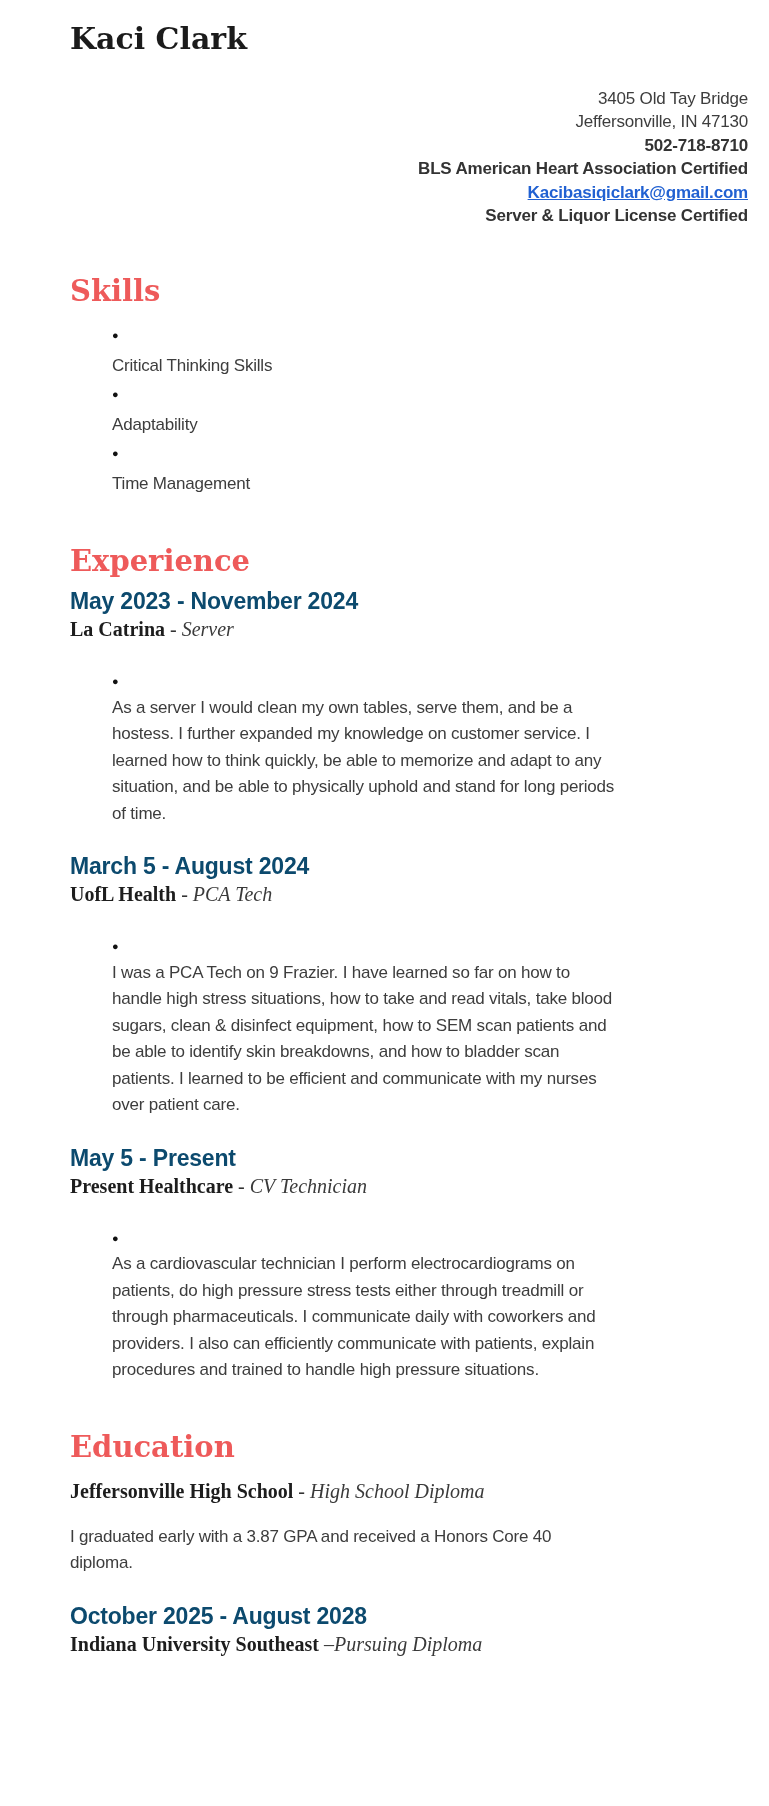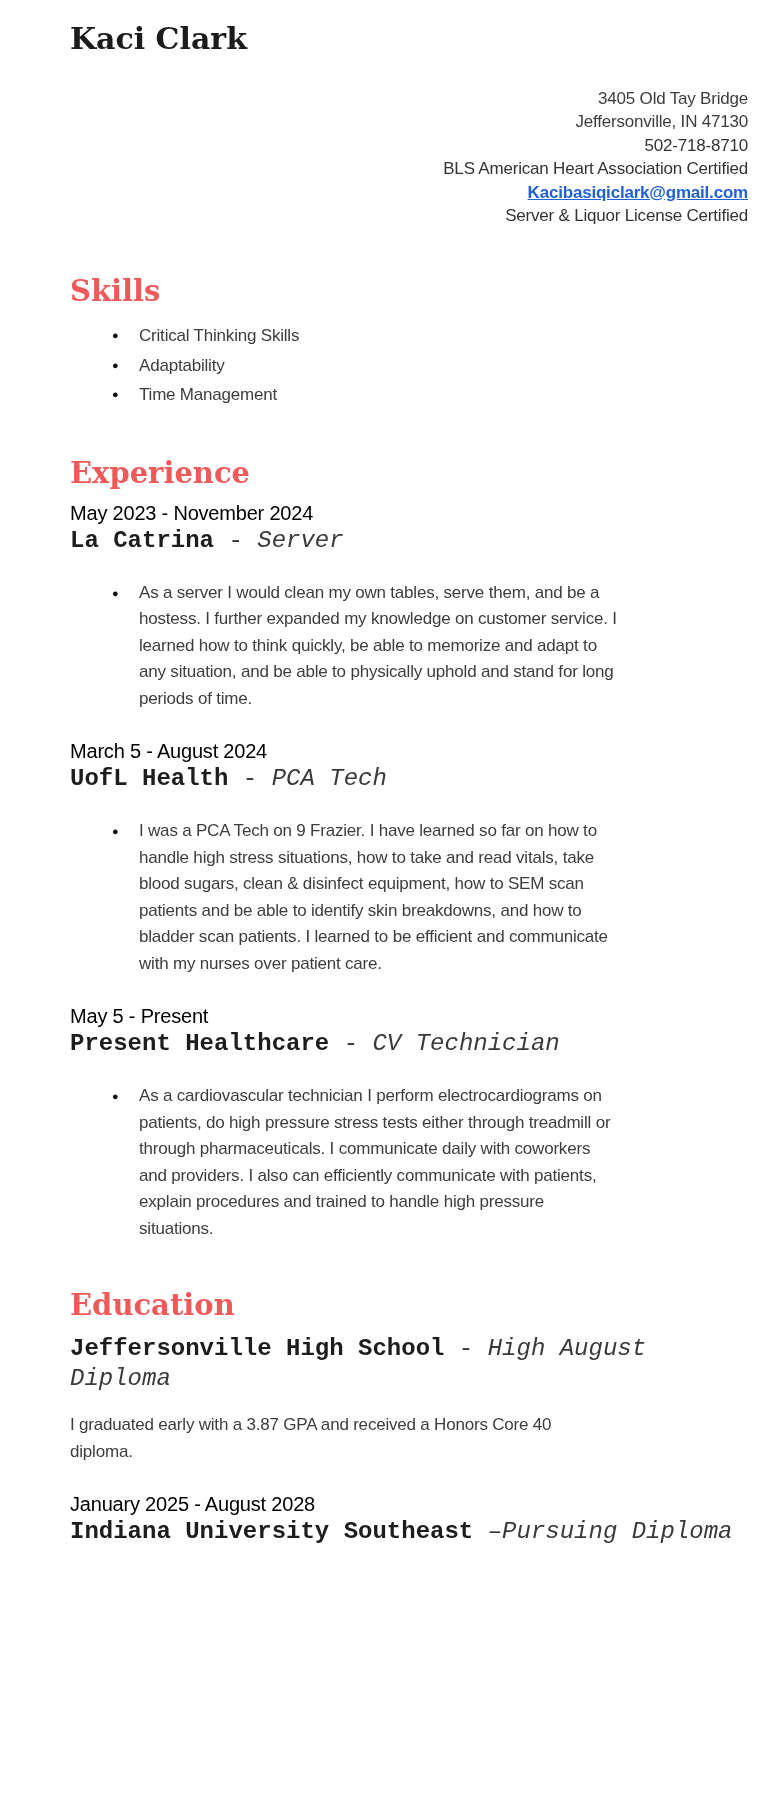--- a/index.html
+++ b/index.html
@@ -21,53 +21,53 @@
     font-weight: bold;
     font-size: 30px;
     line-height: 1.15;
     color: #1b1b1b;
     margin: 8px 0 30px 0;
     letter-spacing: 0;
   }
   
   .contact { margin: 0 0 8px 0; text-align: right; }
   .c-line { font-size: 17px; line-height: 23.5px; color: #3d3d3d; }
-  .b { font-weight: normal; color: #333333; }
+  .b { font-weight: bold; color: #333333; }
   .email {
     color: #2161d2;
     font-weight: bold;
     text-decoration: underline;
     cursor: pointer;
   }
   
   .sec {
     font-family: "DejaVu Serif", "Liberation Serif", serif;
     font-weight: bold;
     font-size: 29px;
     line-height: 1.1;
     color: #ee5a5a;
     margin: 48px 0 12px 0;
     letter-spacing: 0;
   }
   
   ul.blist { list-style: none; margin: 0; padding: 0 0 0 42px; }
-  ul.blist li { display: flex; }
+  ul.blist li { display: flex; flex-direction: column; }
   .dot { flex: none; width: 27px; font-size: 11px; color: #111; }
   .dot::before { content: "●"; }
   ul.skills { margin-top: 14px; }
   ul.skills li { font-size: 17px; line-height: 29.5px; }
   ul.desc { margin-top: 24px; max-width: 548px; }
   ul.desc li { font-size: 17px; line-height: 26.5px; }
   
   .entry { margin-top: 28px; }
   .sec + .entry { margin-top: 6px; }
-  .dates { font-size: 20px; line-height: 23px; color: #000000; }
+  .dates { font-size: 23px; line-height: 23px; color: #0c4a6e; font-weight: bold; }
   .entry-title {
-    font-family: Liberation Mono, monospace;
-    font-size: 24px;
+    font-family: Liberation Serif, serif;
+    font-size: 20px;
     line-height: 30px;
     margin-top: 1px;
     color: #242424;
     letter-spacing: 0;
   }
   .employer { font-weight: bold; color: #1d1d1d; }
   .sep { white-space: pre; color: #333333; }
   .role { font-style: italic; color: #3a3a3a; }
   .note { font-size: 17px; line-height: 26.5px; margin: 18px 0 0 0; max-width: 548px; }
 </style>
@@ -134,22 +134,22 @@
       <li>
           <span class="dot"></span>
           <span>As a cardiovascular technician I perform electrocardiograms on patients, do high pressure stress tests either through treadmill or through pharmaceuticals. I communicate daily with coworkers and providers. I also can efficiently communicate with patients, explain procedures and trained to handle high pressure situations.</span>
         </li>
     </ul>
   </div>
 
   <h2 class="sec">Education</h2>
 
   <div class="entry">
-    <div class="entry-title"><span class="employer">Jeffersonville High School</span><span class="sep"> - </span><span class="role">High August Diploma</span></div>
+    <div class="entry-title"><span class="employer">Jeffersonville High School</span><span class="sep"> - </span><span class="role">High School Diploma</span></div>
     <p class="note">I graduated early with a 3.87 GPA and received a Honors Core 40 diploma.</p>
   </div>
 
   <div class="entry">
-    <div class="dates">January 2025 - August 2028</div>
+    <div class="dates">October 2025 - August 2028</div>
     <div class="entry-title"><span class="employer">Indiana University Southeast</span><span class="sep"> –</span><span class="role">Pursuing Diploma</span></div>
   </div>
 
 </div>
 
 </body></html>

